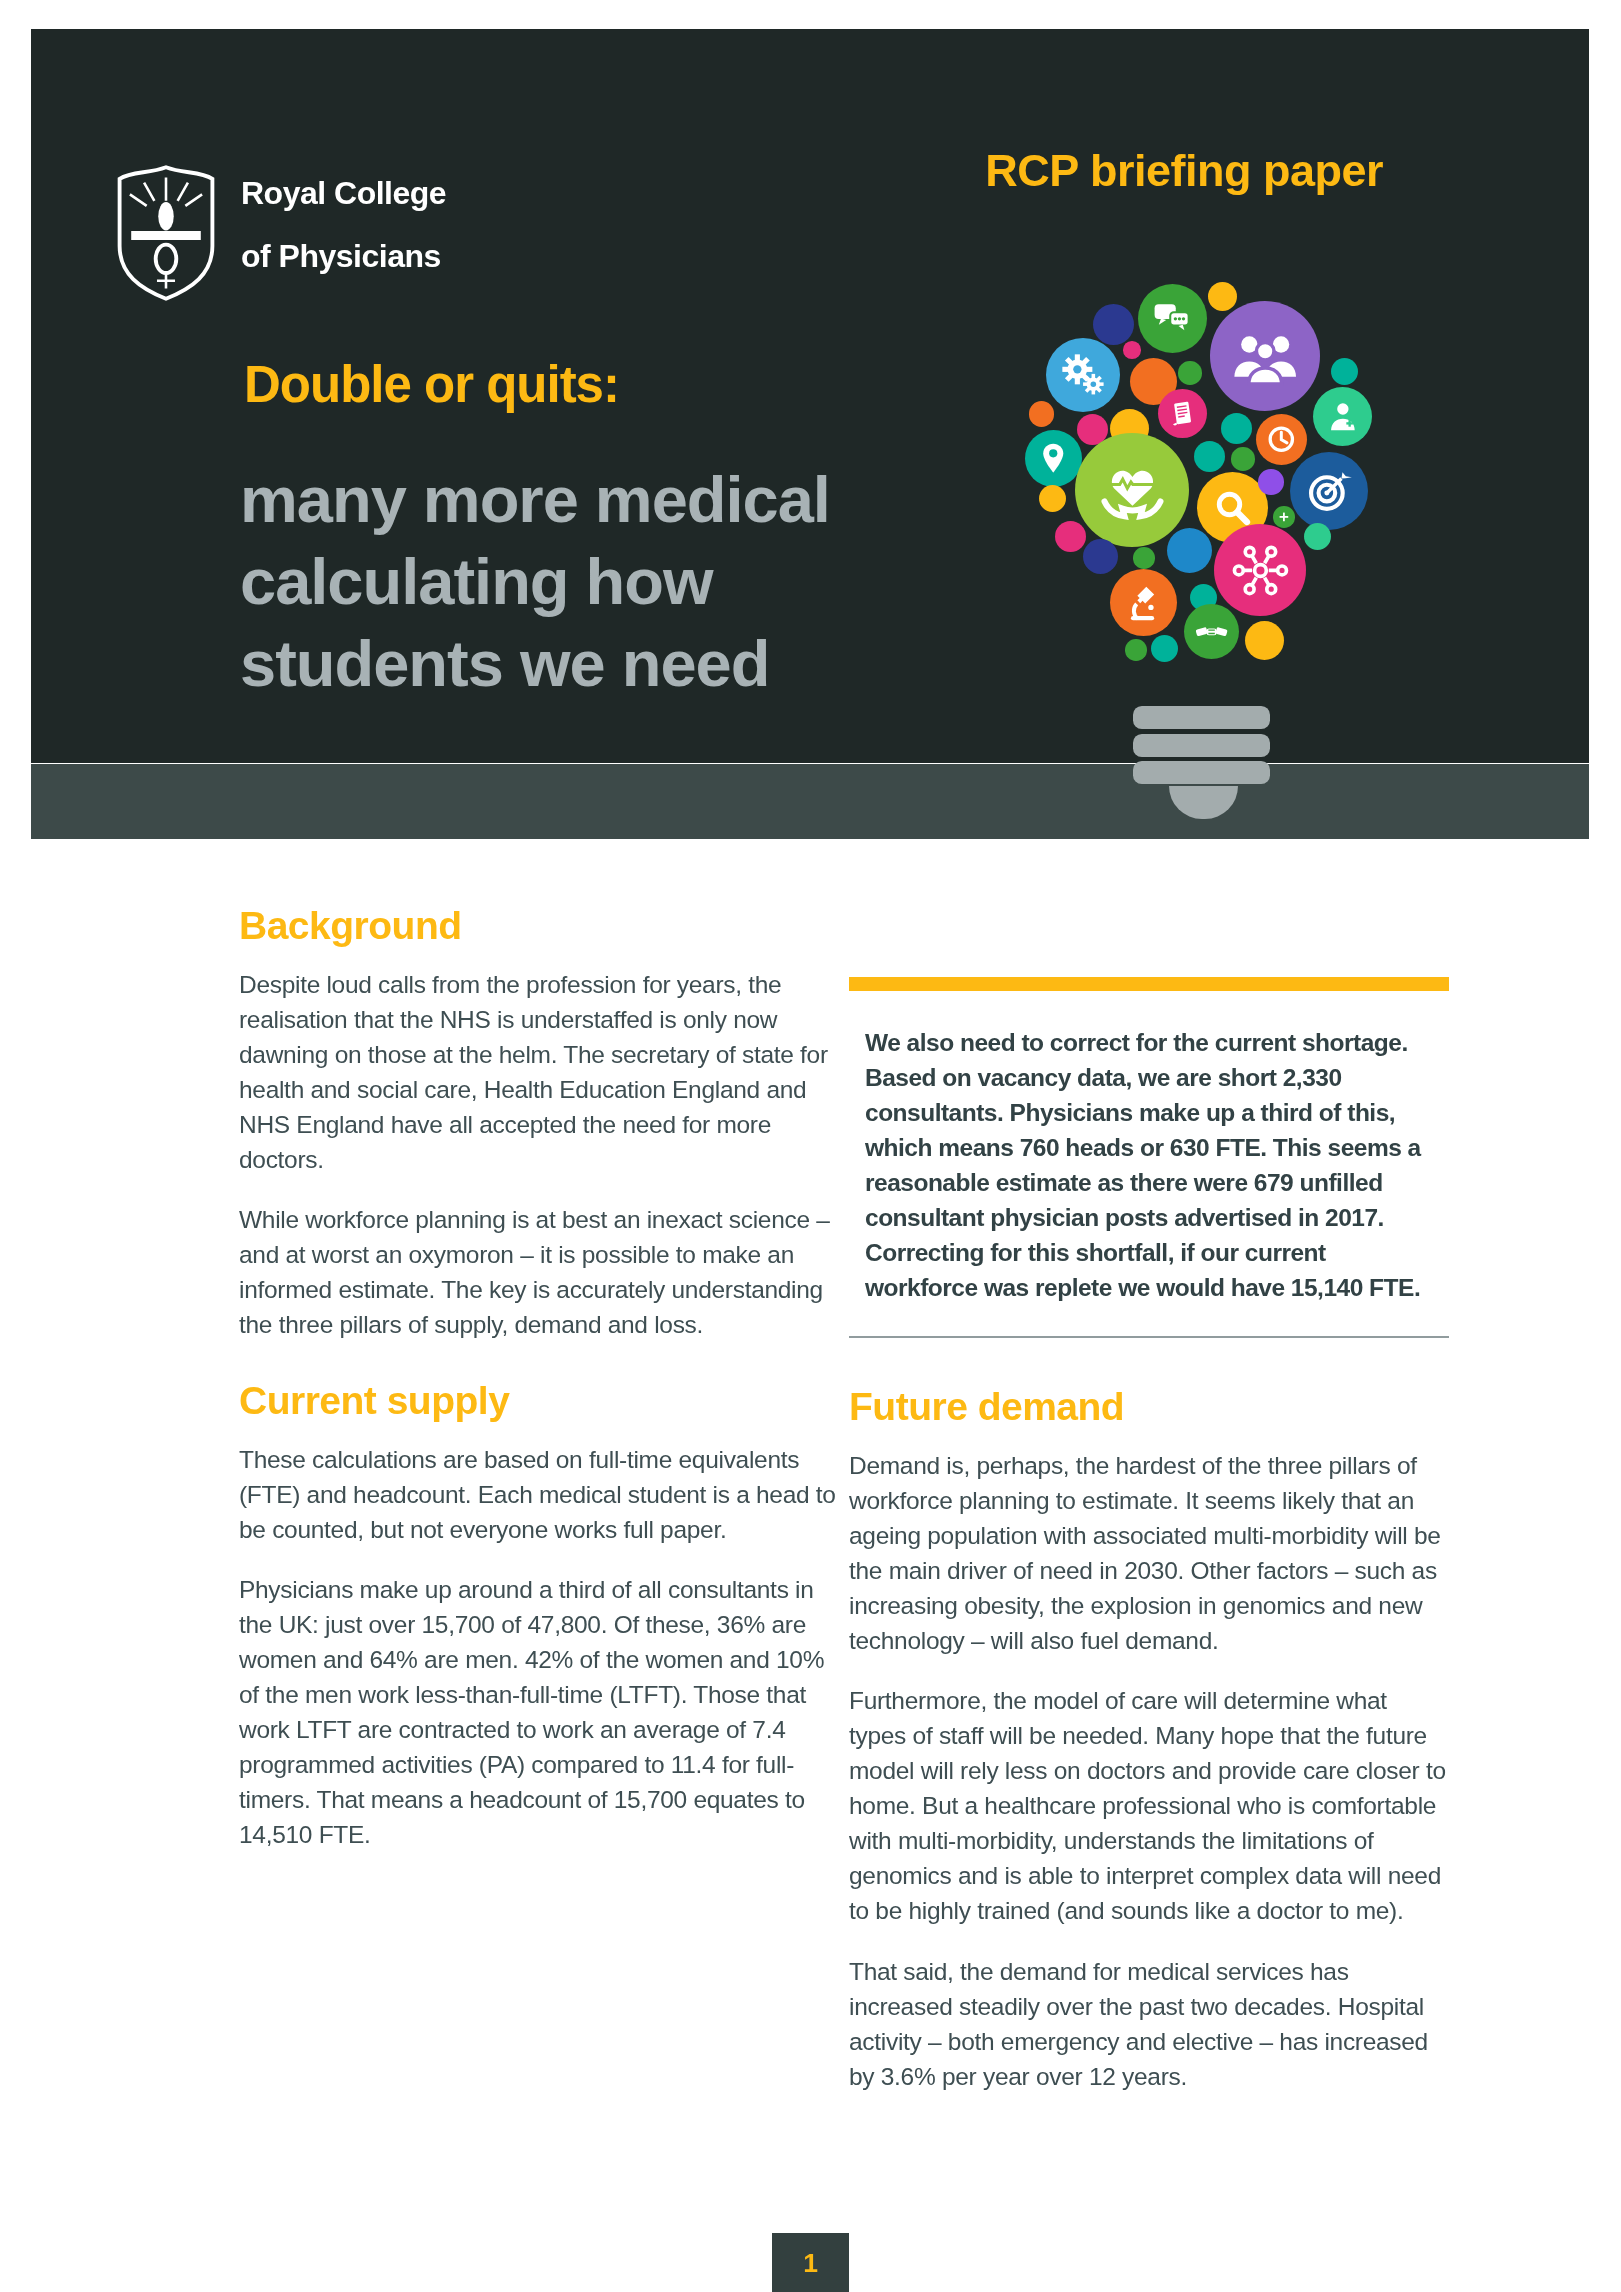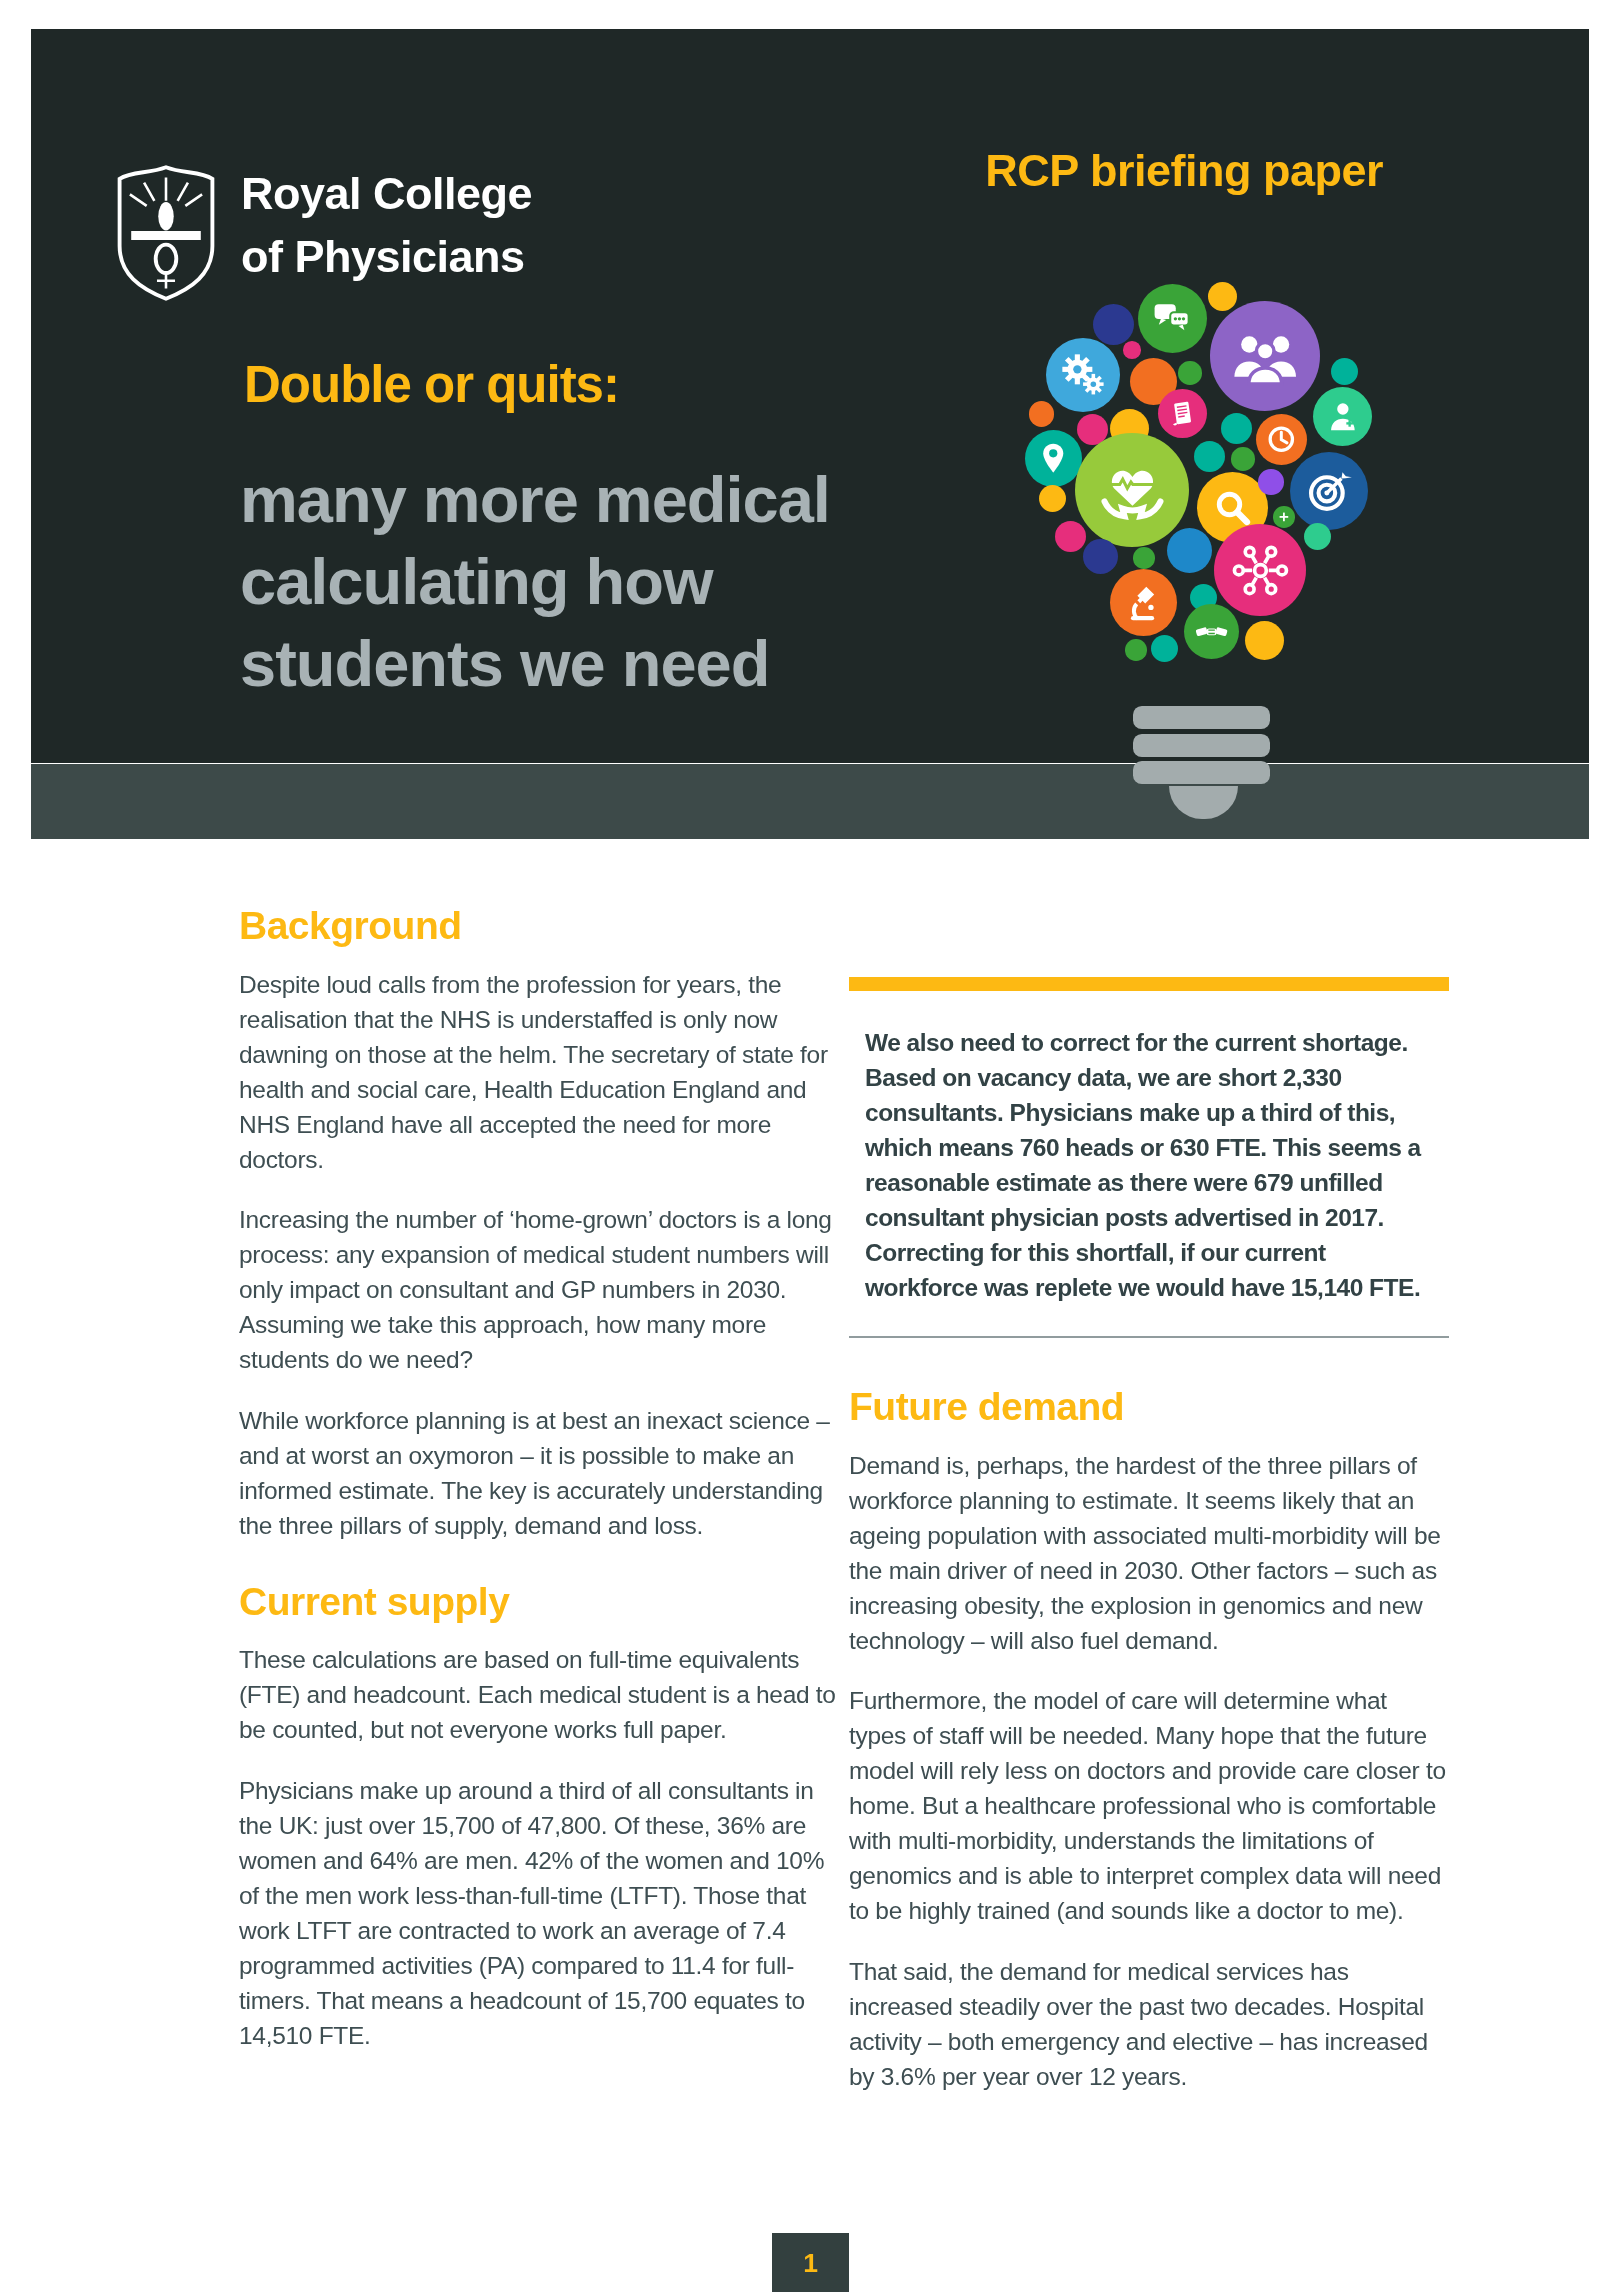--- a/index.html
+++ b/index.html
@@ -3,21 +3,21 @@
 <meta charset="utf-8">
 <title>RCP briefing paper</title>
 <style>
   html,body{margin:0;padding:0;background:#e8e8e8;}
   .page{position:relative;width:1621px;height:2293px;background:#fff;overflow:hidden;
         font-family:"Liberation Sans", sans-serif;}
   
   .header-panel{position:absolute;left:31px;top:29px;width:1558px;height:734px;background:var(--header_bg);}
   .header-band{position:absolute;left:31px;top:764px;width:1558px;height:75px;background:var(--band_bg);}
   .crest{position:absolute;left:108px;top:147px;width:116px;height:172px;}
-  .logo-text{position:absolute;left:241px;top:162px;color:#fff;font-weight:700;font-size:45px;line-height:63px;letter-spacing:-0.5px;}
+  .logo-text{position:absolute;left:241px;top:162px;color:#fff;font-weight:700;font-size:32px;line-height:63px;letter-spacing:-0.5px;}
   .badge{position:absolute;top:145px;right:238px;color:var(--accent);font-weight:700;font-size:45px;letter-spacing:-0.5px;}
   .title{position:absolute;left:240px;top:351px;margin:4px;color:var(--accent);font-weight:700;font-size:51px;letter-spacing:-1px;text-align:center;}
   .subtitle{position:absolute;left:240px;top:459px;color:var(--subtitle);font-weight:700;font-size:65px;line-height:82px;letter-spacing:-1px;}
   
   .bulb{position:absolute;left:1010px;top:265px;width:392px;height:568px;z-index:2;}
   .bulb-circle{position:absolute;border-radius:50%;display:flex;align-items:center;justify-content:center;}
   .bulb-circle svg{width:64%;height:64%;display:block;}
   .base-rect{position:absolute;left:123px;width:137px;height:22.5px;border-radius:8.8px;background:var(--base_grey);}
   .base-dome{position:absolute;left:159px;top:521px;width:69px;height:33px;border-radius:0 0 35px 35px;background:var(--base_grey);}
   
@@ -223,21 +223,20 @@
       </div>
       <div class="bulb-circle" style="left: 235px; top: 356px; height: 39px; width: 39px; background: rgb(253, 185, 19);"></div>
       <div class="bulb-circle" style="left: 115px; top: 374px; height: 21.6px; width: 21.6px; background: rgb(58, 164, 56);"></div>
       <div class="bulb-circle" style="left: 141px; top: 370px; height: 27.4px; width: 27.4px; background: rgb(0, 178, 154);"></div>
     </div>
 
   <main>
     <section class="col col-left">
       <h2 class="sec">Background</h2>
       <p>Despite loud calls from the profession for years, the realisation that the NHS is understaffed is only now dawning on those at the helm. The secretary of state for health and social care, Health Education England and NHS England have all accepted the need for more doctors.</p>
-      <p>Increasing the number of ‘home-grown’ doctors is a long process: any expansion of medical student numbers will only impact on consultant and GP numbers in 2030. Assuming we take this approach, how many more students do we need?</p>
       <p>While workforce planning is at best an inexact science – and at worst an oxymoron – it is possible to make an informed estimate. The key is accurately understanding the three pillars of supply, demand and loss.</p>
       <h2 class="sec push">Current supply</h2>
       <p>These calculations are based on full-time equivalents (FTE) and headcount. Each medical student is a head to be counted, but not everyone works full paper.</p>
       <p>Physicians make up around a third of all consultants in the UK: just over 15,700 of 47,800. Of these, 36% are women and 64% are men. 42% of the women and 10% of the men work less-than-full-time (LTFT). Those that work LTFT are contracted to work an average of 7.4 programmed activities (PA) compared to 11.4 for full-timers. That means a headcount of 15,700 equates to 14,510 FTE.</p>
     </section>
 
     <section class="col col-right">
       <aside class="callout">
         <p>We also need to correct for the current shortage. Based on vacancy data, we are short 2,330 consultants. Physicians make up a third of this, which means 760 heads or 630 FTE. This seems a reasonable estimate as there were 679 unfilled consultant physician posts advertised in 2017. Correcting for this shortfall, if our current workforce was replete we would have 15,140 FTE.</p>
       </aside>

